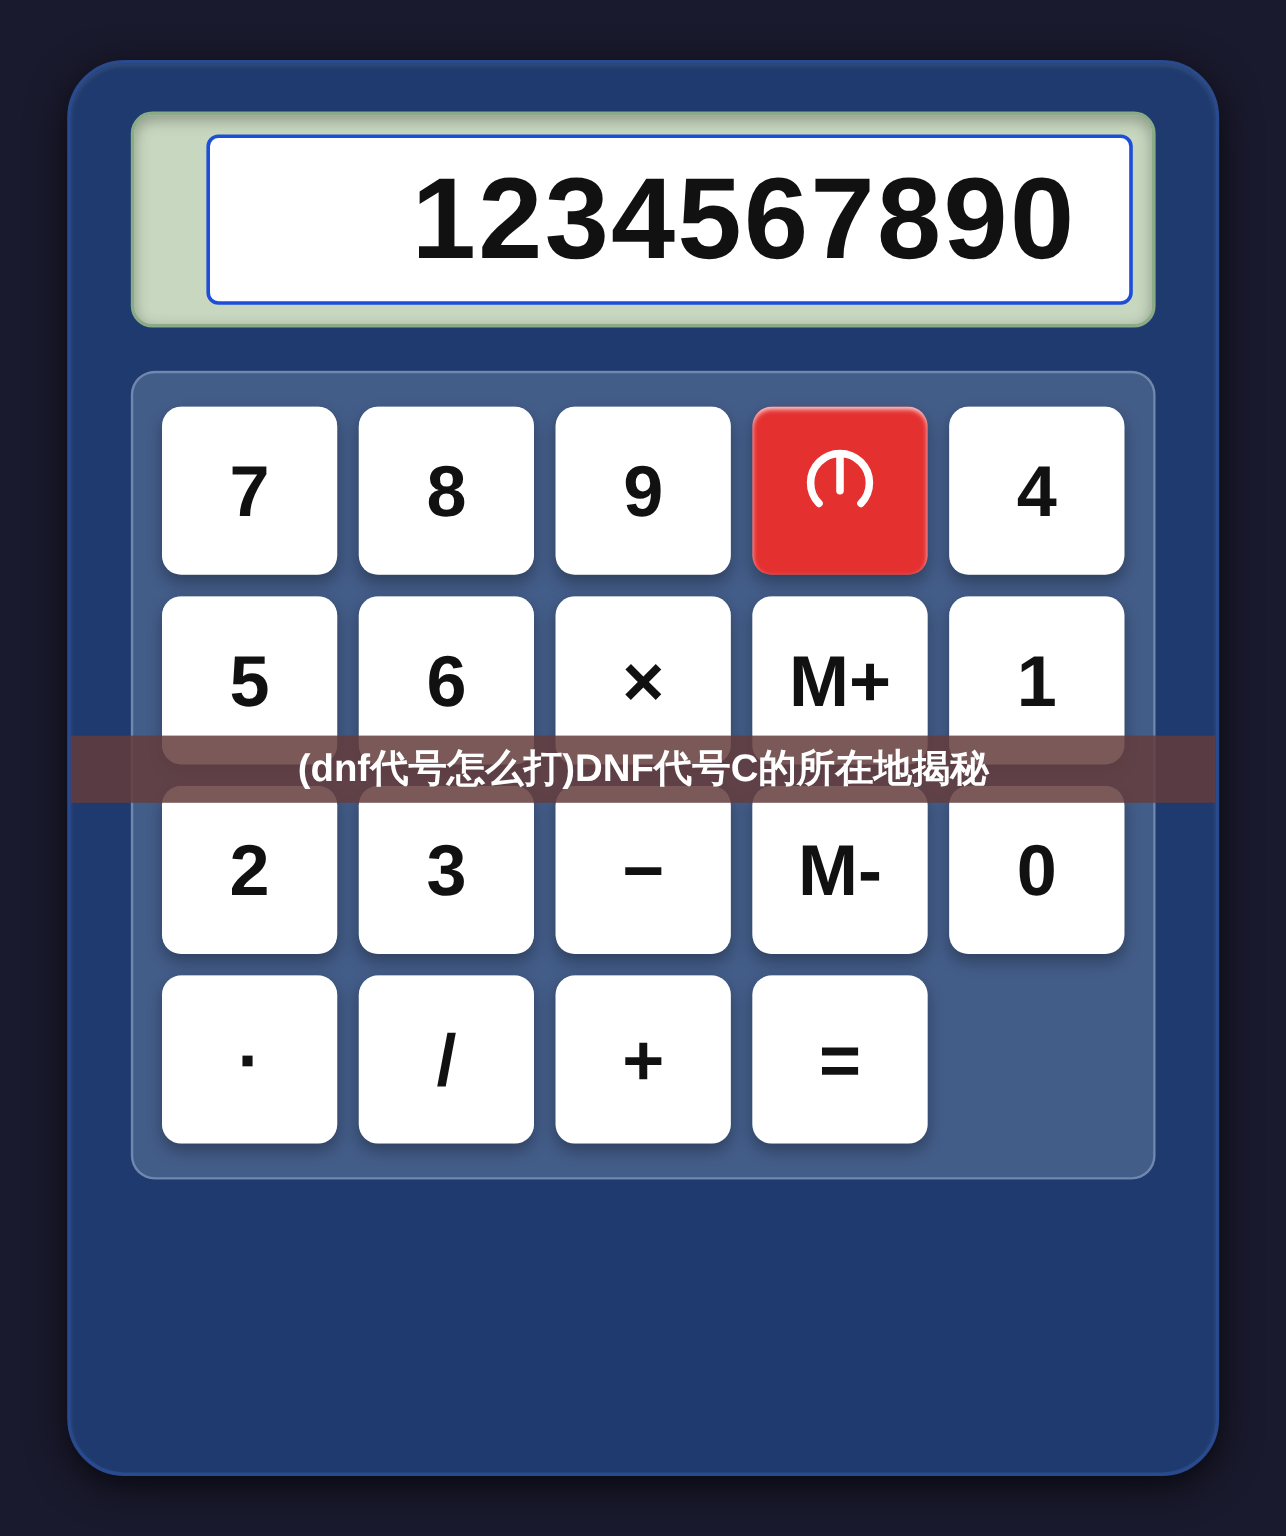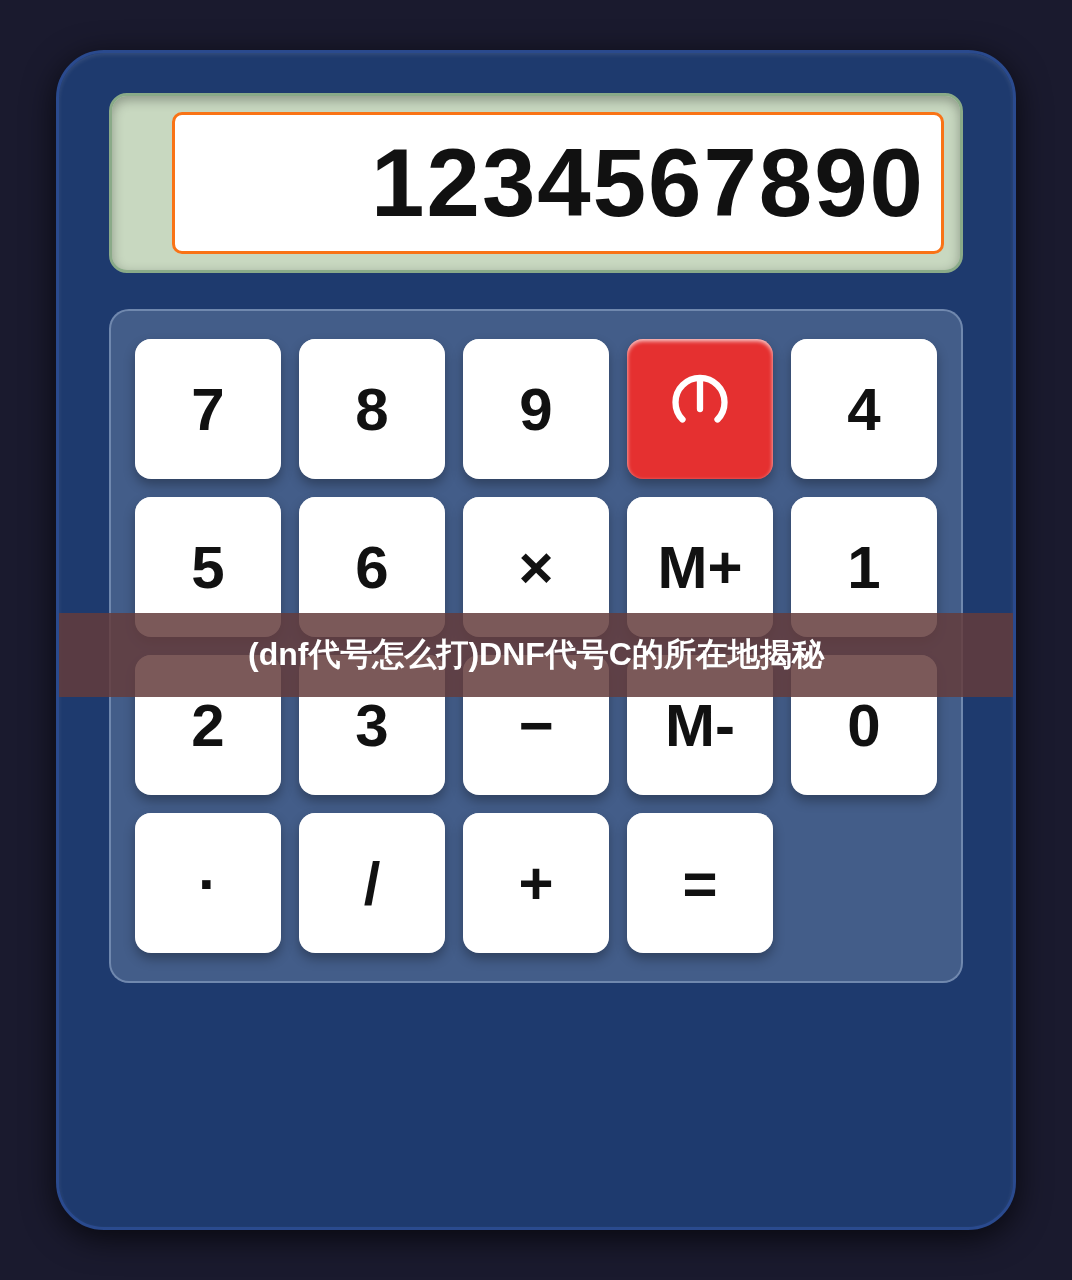--- a/index.html
+++ b/index.html
@@ -31,23 +31,23 @@
       border-radius: 18px;
       padding: 16px;
       margin-bottom: 36px;
       border: 3px solid #8aaa88;
       box-shadow: inset 0 4px 12px rgba(0,0,0,0.3);
     }
 
     .display-inner {
       background: white;
       border-radius: 10px;
-      padding: 20px 16px;
+      padding: 20px 44px;
       text-align: right;
-      border: 3px solid #f97316;
+      border: 3px solid #1d4ed8;
       margin-left: 44px;
     }
 
     .display-value {
       font-size: 96px;
       font-weight: 900;
       color: #111;
       letter-spacing: 2px;
       line-height: 1;
     }
@@ -98,21 +98,21 @@
     .banner {
       position: absolute;
       top: 560px;
       left: 0;
       right: 0;
       background: rgba(100, 60, 60, 0.85);
       color: white;
       font-size: 32px;
       font-weight: bold;
       text-align: center;
-      padding: 20px 20px;
+      padding: 6px 20px;
       z-index: 10;
     }
   </style>
 </head>
 <body>
 
 <div class="calculator-wrapper">
 
   <div class="display-outer">
     <div class="display-inner">

